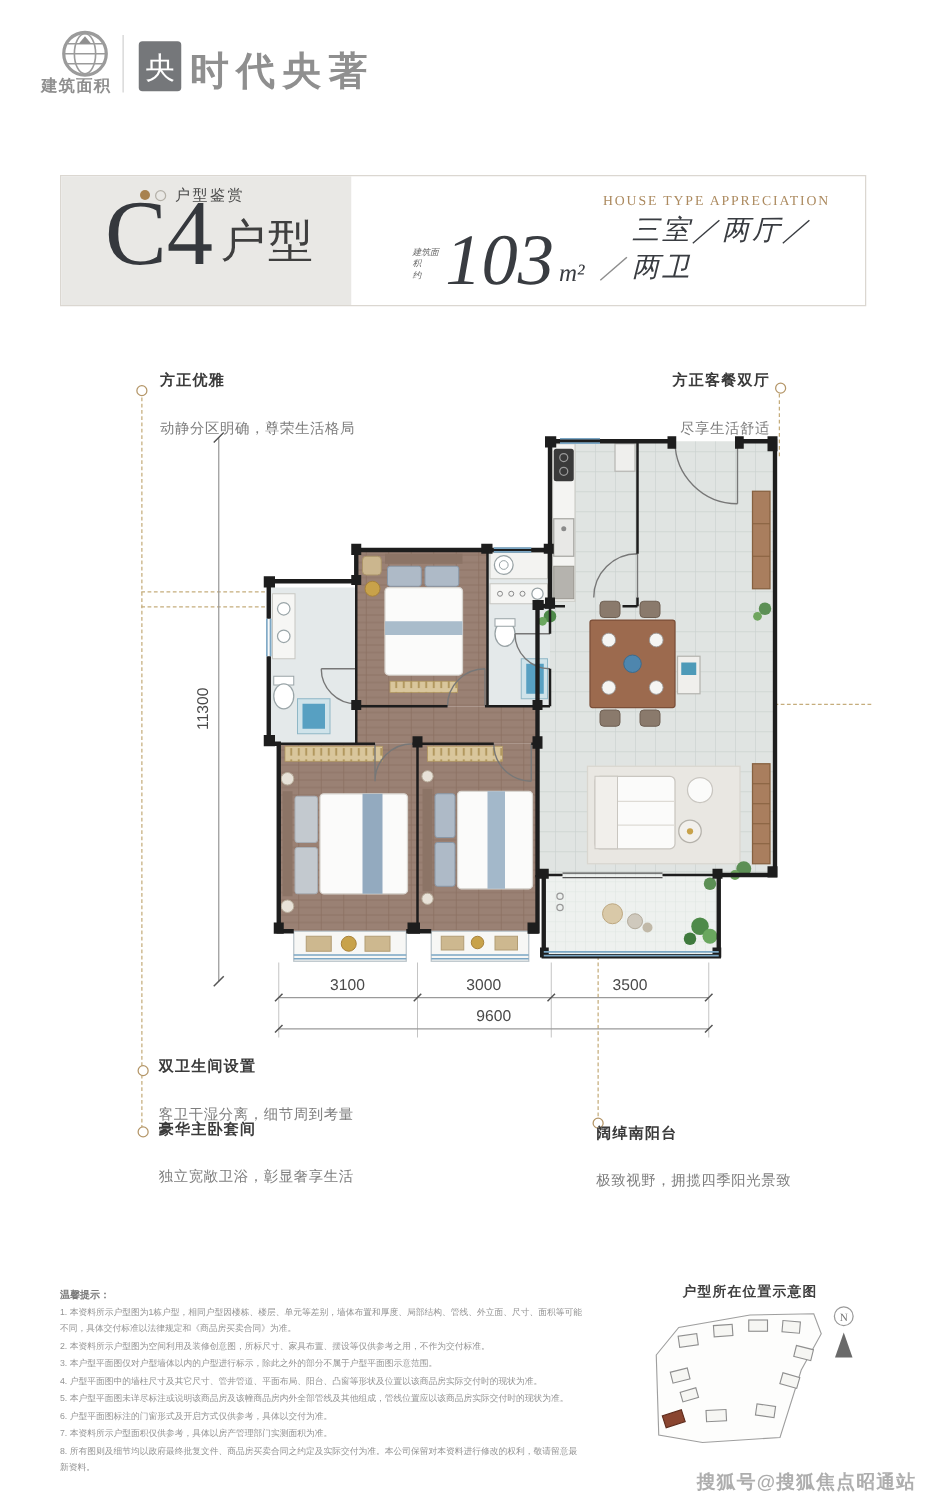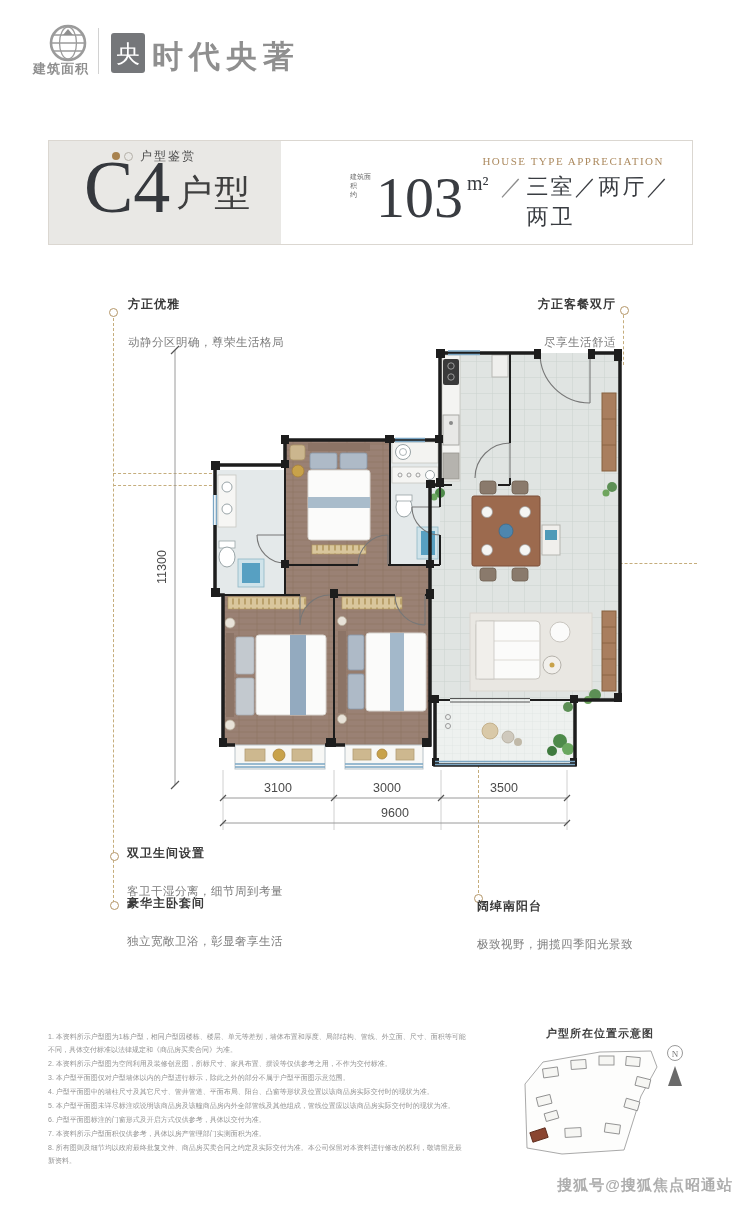--- a/index.html
+++ b/index.html
@@ -14,21 +14,21 @@
   .hdr-border{left:48px;top:140px;width:643px;height:103px;border:1px solid #dbd7d1;background:#fff;}
   .hdr-graybox{left:49px;top:141px;width:232px;height:103px;background:#e9e8e5;}
   .hdr-tag{left:86px;top:150px;height:12px;display:flex;align-items:center;gap:4px;margin-left:26px;}
   .dot-solid{width:8px;height:8px;border-radius:50%;background:#a8824f;}
   .dot-hollow{width:7px;height:7px;border-radius:50%;border:1px solid #b4b0a8;background:transparent;}
   .hdr-tag-label{font-size:12px;color:#4a4a4a;letter-spacing:2px;margin-left:3px;}
   .hdr-title{left:84px;top:152px;display:flex;align-items:flex-end;}
   .hdr-title .t-main{font-family:"Liberation Serif",serif;font-size:74px;line-height:0.95;color:#35383d;}
   .hdr-title .t-suffix{font-family:"Liberation Serif",serif;font-size:36px;color:#3f3f3f;margin-left:6px;padding-bottom:4px;letter-spacing:2px;}
   .hdr-sub-en{left:380px;top:155px;width:284px;text-align:right;font-family:"Liberation Serif",serif;font-size:11px;color:#ac8a5f;letter-spacing:1.5px;}
-  .hdr-area{left:350px;top:172px;width:330px;height:62px;display:flex;}
+  .hdr-area{left:330px;top:172px;width:330px;height:62px;display:flex;align-items:flex-end;font-style:italic;}
   .area-label{font-size:7px;color:#666;line-height:9px;margin-bottom:9px;width:30px;}
   .area-value{font-family:"Liberation Serif",serif;font-size:58px;line-height:0.9;color:#393c41;margin-left:2px;}
   .area-unit{font-family:"Liberation Serif",serif;font-size:20px;color:#393c41;margin-left:4px;margin-bottom:3px;}
   .area-slash{font-family:"Liberation Serif",serif;font-size:22px;color:#8d8d8d;margin:0 4px 5px 12px;}
   .area-rooms{font-family:"Liberation Serif",serif;font-size:22px;color:#393c41;letter-spacing:2px;margin-bottom:5px;}
   
   .feat-title{font-size:12px;font-weight:bold;color:#3a3a3a;letter-spacing:1px;}
   .feat-desc{font-size:11.5px;color:#7d7d7d;margin-top:22px;letter-spacing:0.5px;font-family:Liberation Mono, monospace;}
   .dash-v{border-left:1px dashed #c5ad7c;width:0;}
   .dash-h{border-top:1px dashed #c5ad7c;height:0;}
@@ -356,20 +356,21 @@
 <div class="abs" style="left:127px;top:895px">
   <div class="feat-title">豪华主卧套间</div>
   <div class="feat-desc">独立宽敞卫浴，彰显奢享生活</div>
 </div>
 <div class="abs" style="left:477px;top:898px">
   <div class="feat-title">阔绰南阳台</div>
   <div class="feat-desc">极致视野，拥揽四季阳光景致</div>
 </div>
 
 <div class="abs disc">
+  <div class="disc-title">温馨提示：</div>
   <p>1. 本资料所示户型图为1栋户型，相同户型因楼栋、楼层、单元等差别，墙体布置和厚度、局部结构、管线、外立面、尺寸、面积等可能不同，具体交付标准以法律规定和《商品房买卖合同》为准。</p>
   <p>2. 本资料所示户型图为空间利用及装修创意图，所标尺寸、家具布置、摆设等仅供参考之用，不作为交付标准。</p>
   <p>3. 本户型平面图仅对户型墙体以内的户型进行标示，除此之外的部分不属于户型平面图示意范围。</p>
   <p>4. 户型平面图中的墙柱尺寸及其它尺寸、管井管道、平面布局、阳台、凸窗等形状及位置以该商品房实际交付时的现状为准。</p>
   <p>5. 本户型平面图未详尽标注或说明该商品房及该幢商品房内外全部管线及其他组成，管线位置应以该商品房实际交付时的现状为准。</p>
   <p>6. 户型平面图标注的门窗形式及开启方式仅供参考，具体以交付为准。</p>
   <p>7. 本资料所示户型面积仅供参考，具体以房产管理部门实测面积为准。</p>
   <p>8. 所有图则及细节均以政府最终批复文件、商品房买卖合同之约定及实际交付为准。本公司保留对本资料进行修改的权利，敬请留意最新资料。</p>
 </div>
 

